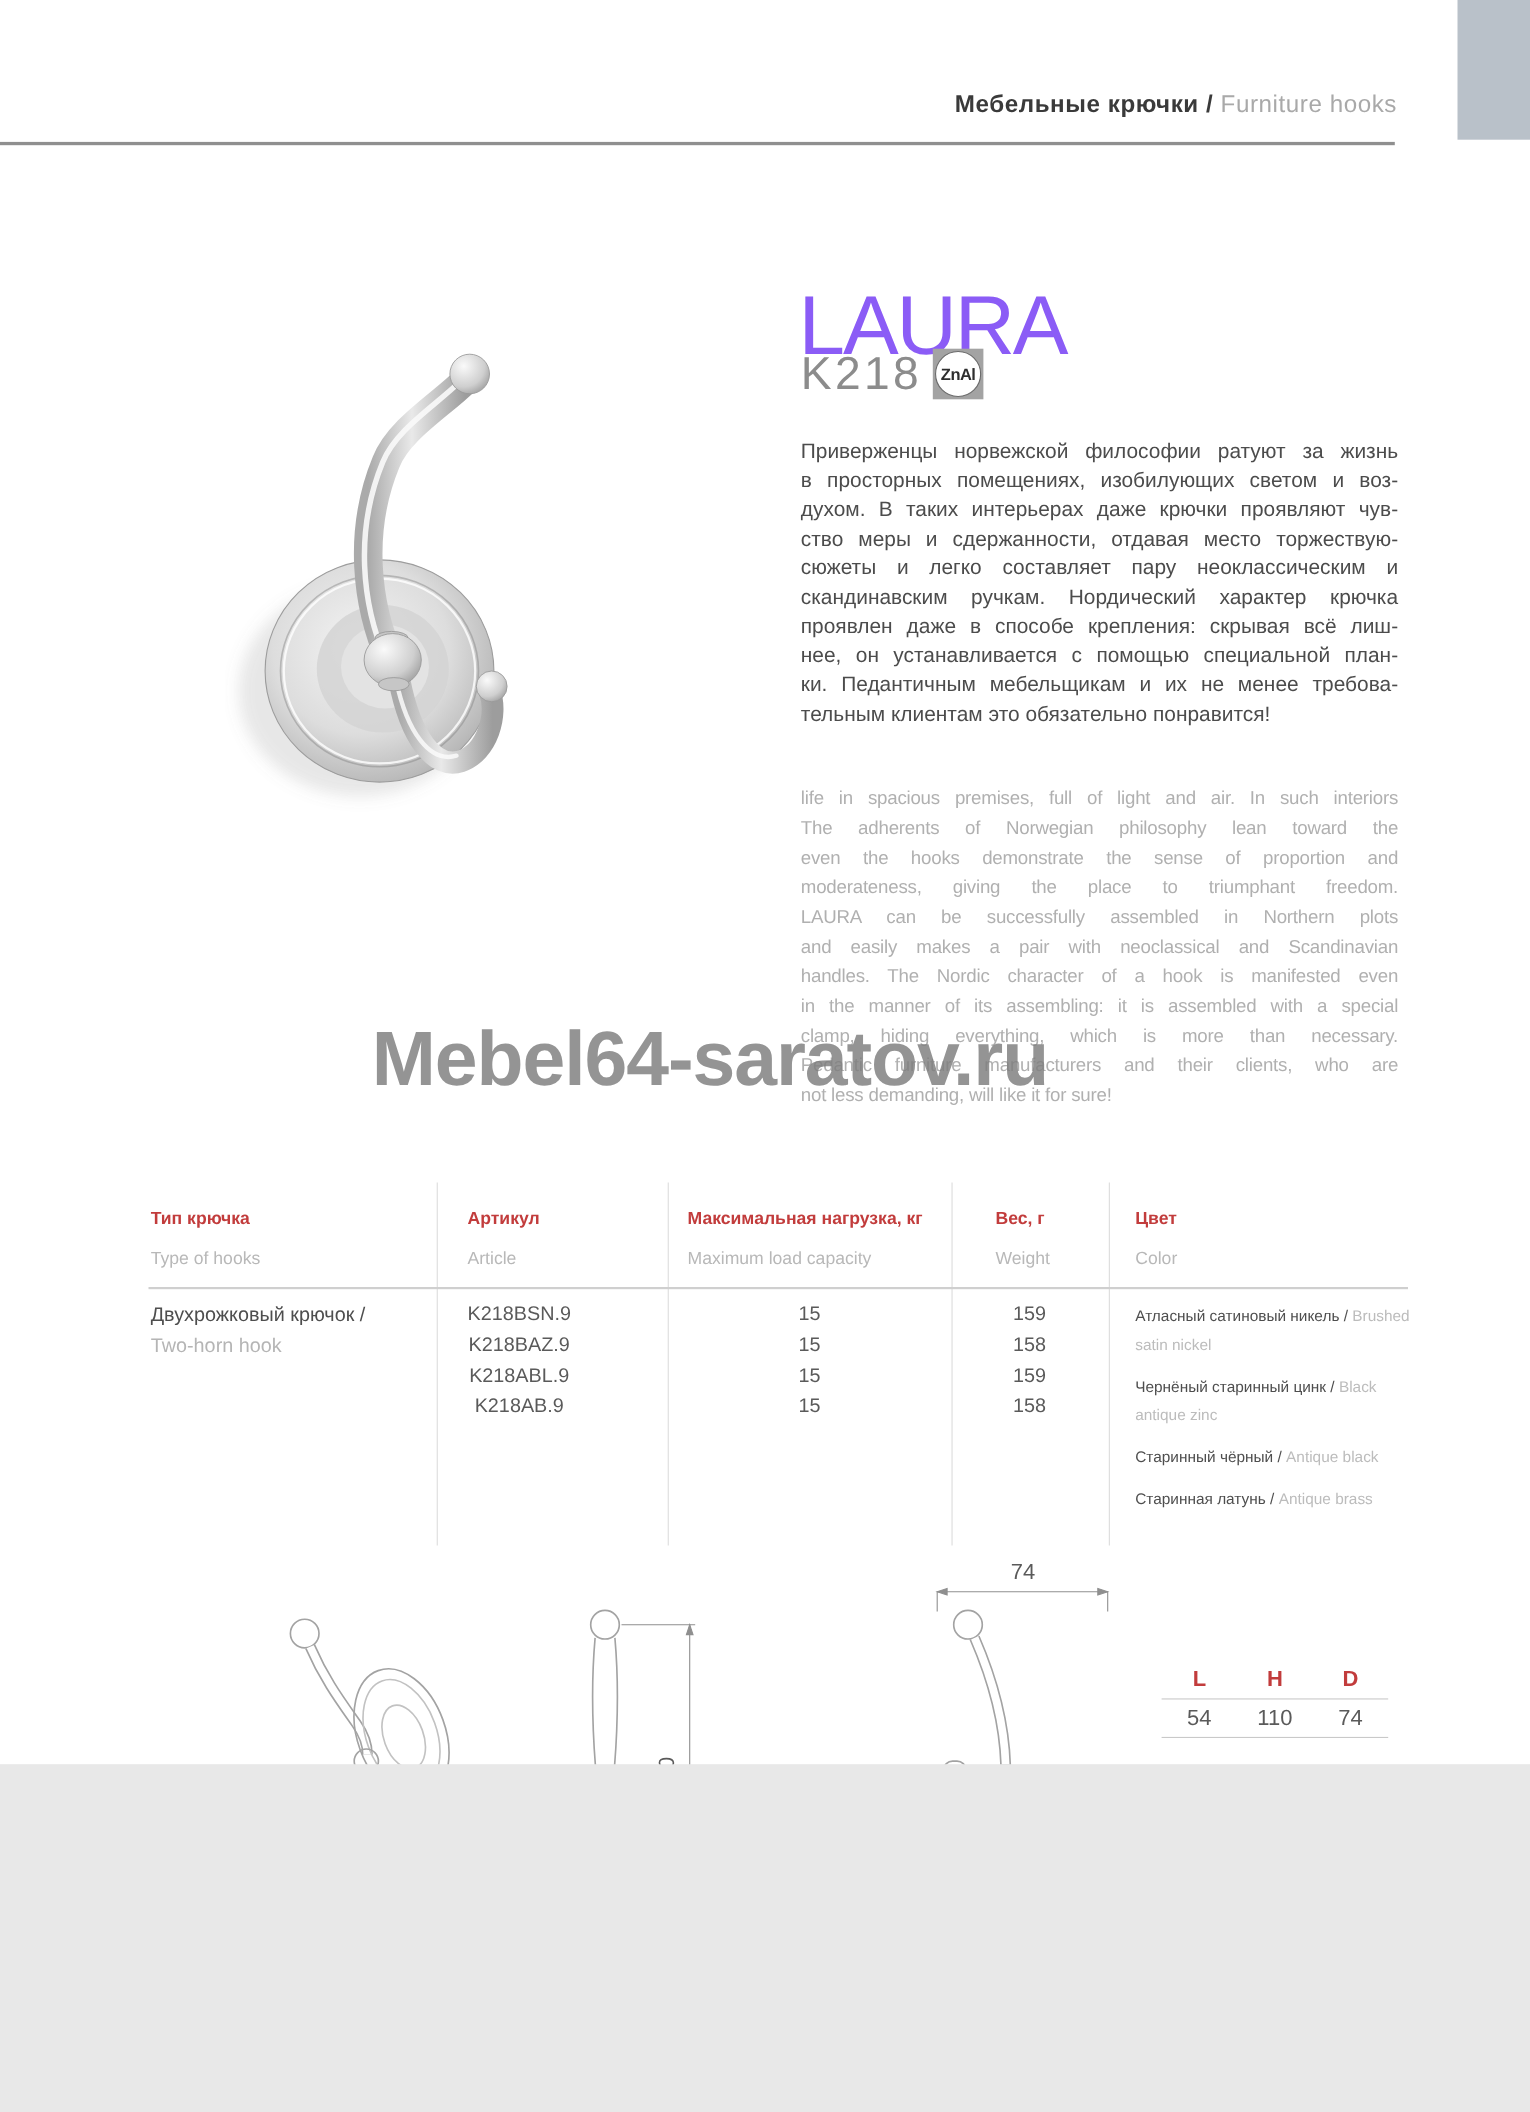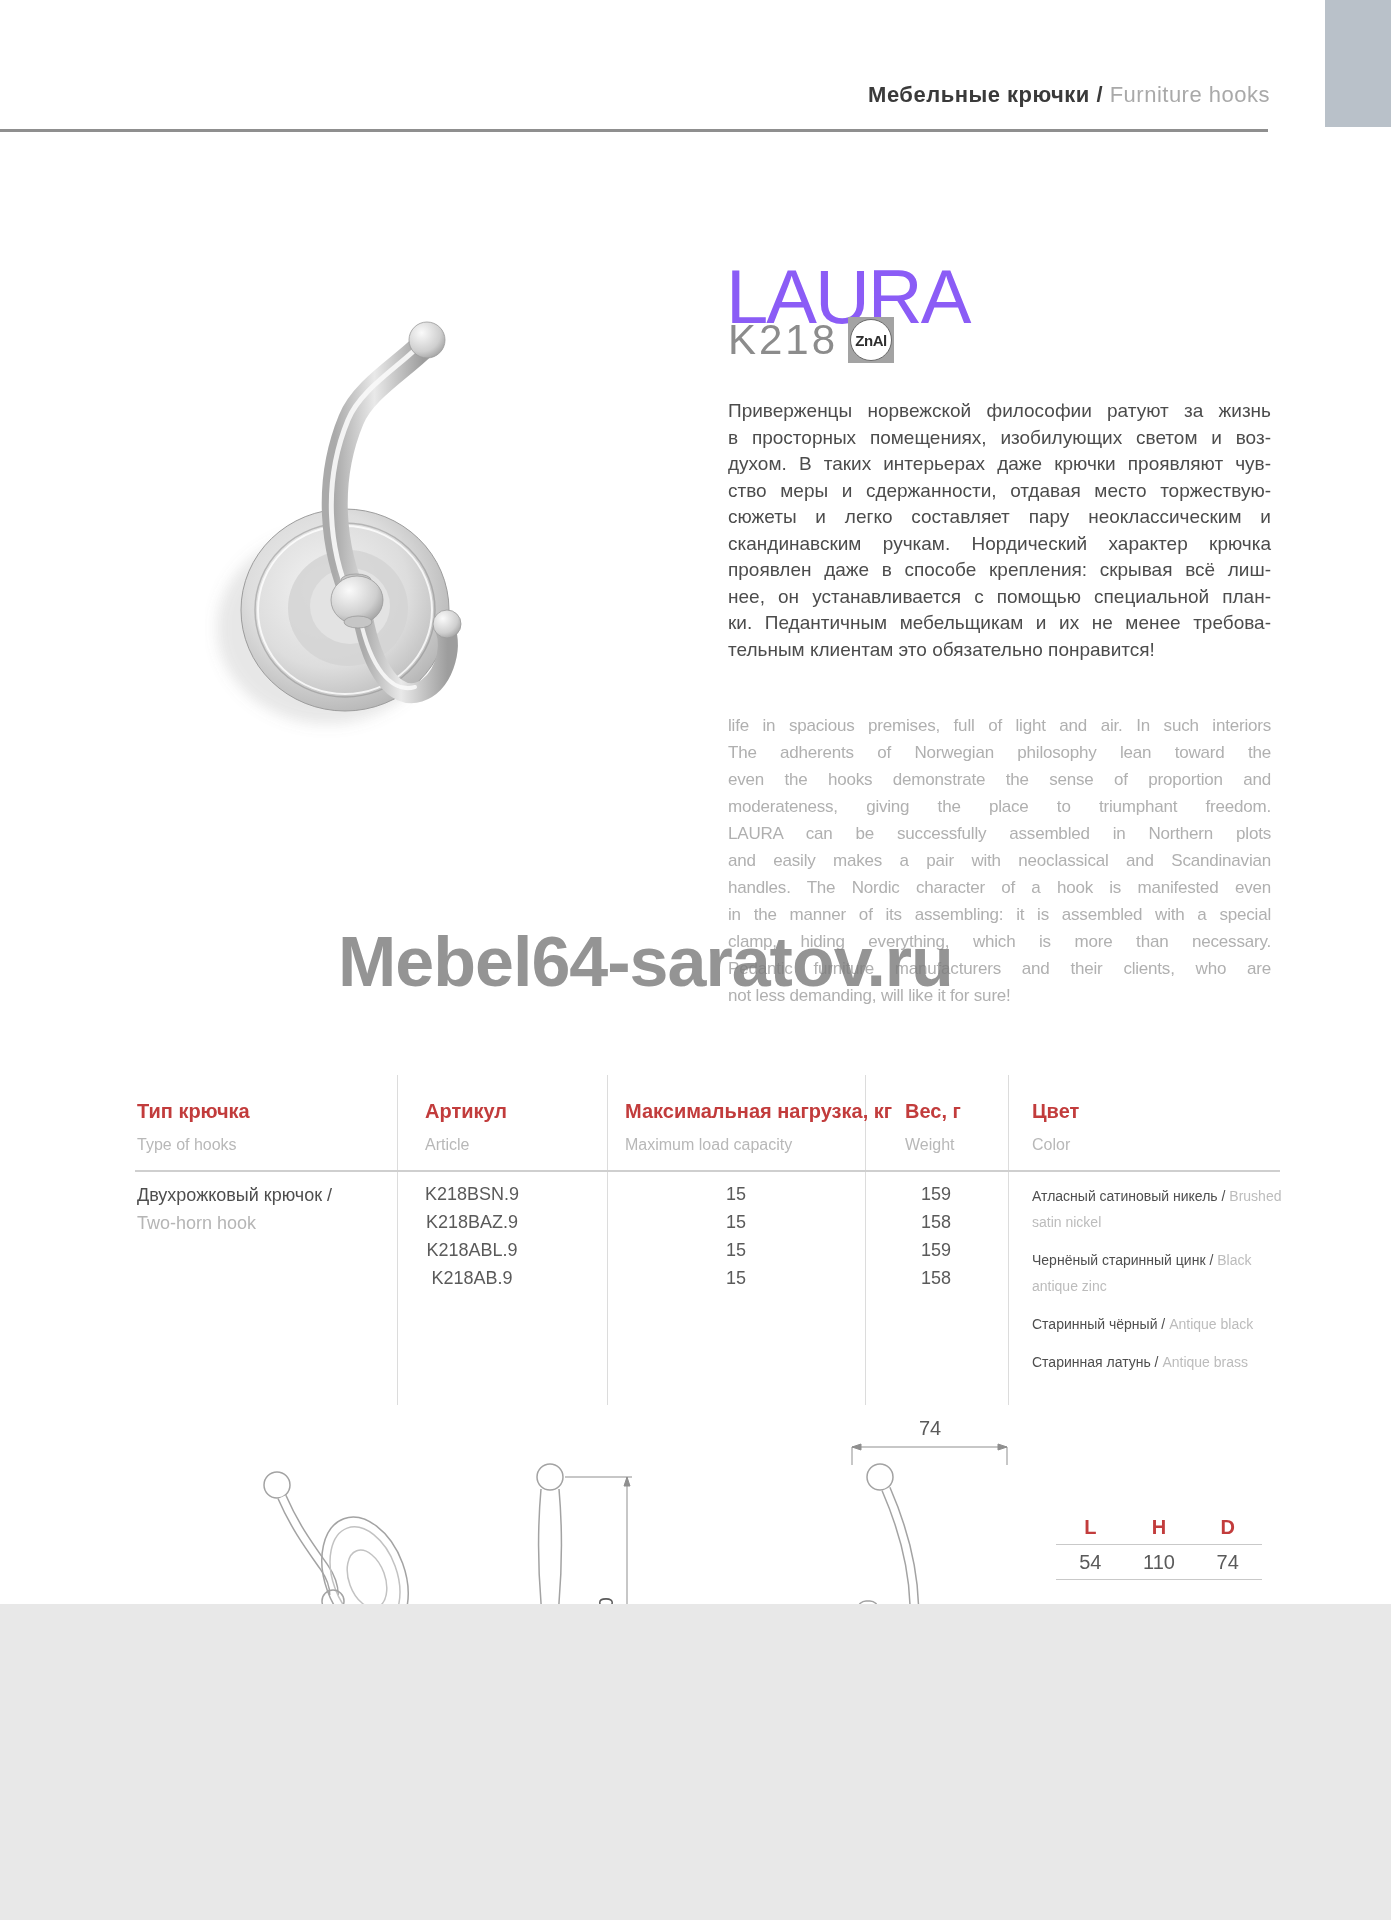--- a/index.html
+++ b/index.html
@@ -23,21 +23,21 @@
   
   .para{position:absolute;left:728px;width:543px;}
   .para-ru{top:398px;font-size:19px;line-height:26.5px;color:#4c4c4c;}
   .para-en{top:712px;font-size:17px;line-height:27px;color:#b0b0b0;letter-spacing:-.2px;}
   .para .line{text-align:justify;text-align-last:justify;white-space:nowrap;}
   .para .line:last-child{text-align-last:left;}
   
   .watermark{position:absolute;left:338px;top:922px;font-size:70px;font-weight:bold;color:rgba(125,125,125,.82);letter-spacing:-1px;white-space:nowrap;}
   
   .vsep{position:absolute;top:1075px;height:330px;width:1px;background:#dcdcdc;}
-  .col-h{position:absolute;top:1100px;font-size:20px;font-weight:bold;color:#c23c3c;white-space:nowrap;}
+  .col-h{position:absolute;top:1100px;font-size:16px;font-weight:bold;color:#c23c3c;white-space:nowrap;}
   .col-h-en{position:absolute;top:1136px;font-size:16px;color:#b8b8b8;white-space:nowrap;}
   .table-rule{position:absolute;left:135px;top:1170px;width:1145px;height:2px;background:#cfcfcf;}
   .type-ru{position:absolute;left:137px;top:1185px;font-size:18px;color:#4e4e4e;}
   .type-en{position:absolute;left:137px;top:1213px;font-size:18px;color:#b5b5b5;}
   .rows-col{position:absolute;top:1180px;font-size:18px;color:#5a5a5a;}
   .rows-col .cell{height:28px;line-height:28px;}
   .col-articles{left:425px;text-align:center;}
   .col-loads{left:607px;width:258px;text-align:center;}
   .col-weights{left:866px;width:140px;text-align:center;}
   .colors-col{position:absolute;left:1032px;top:1183px;width:256px;font-size:14px;}

